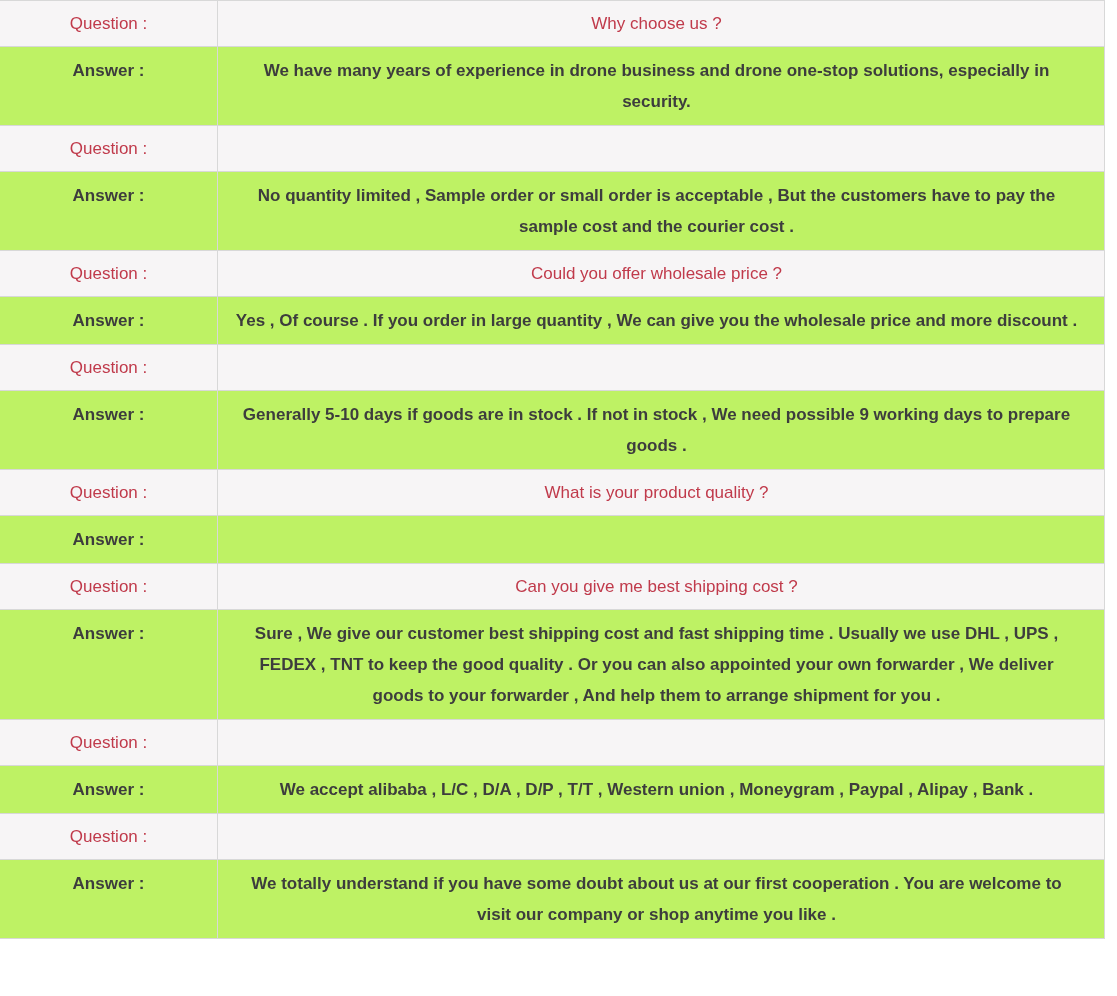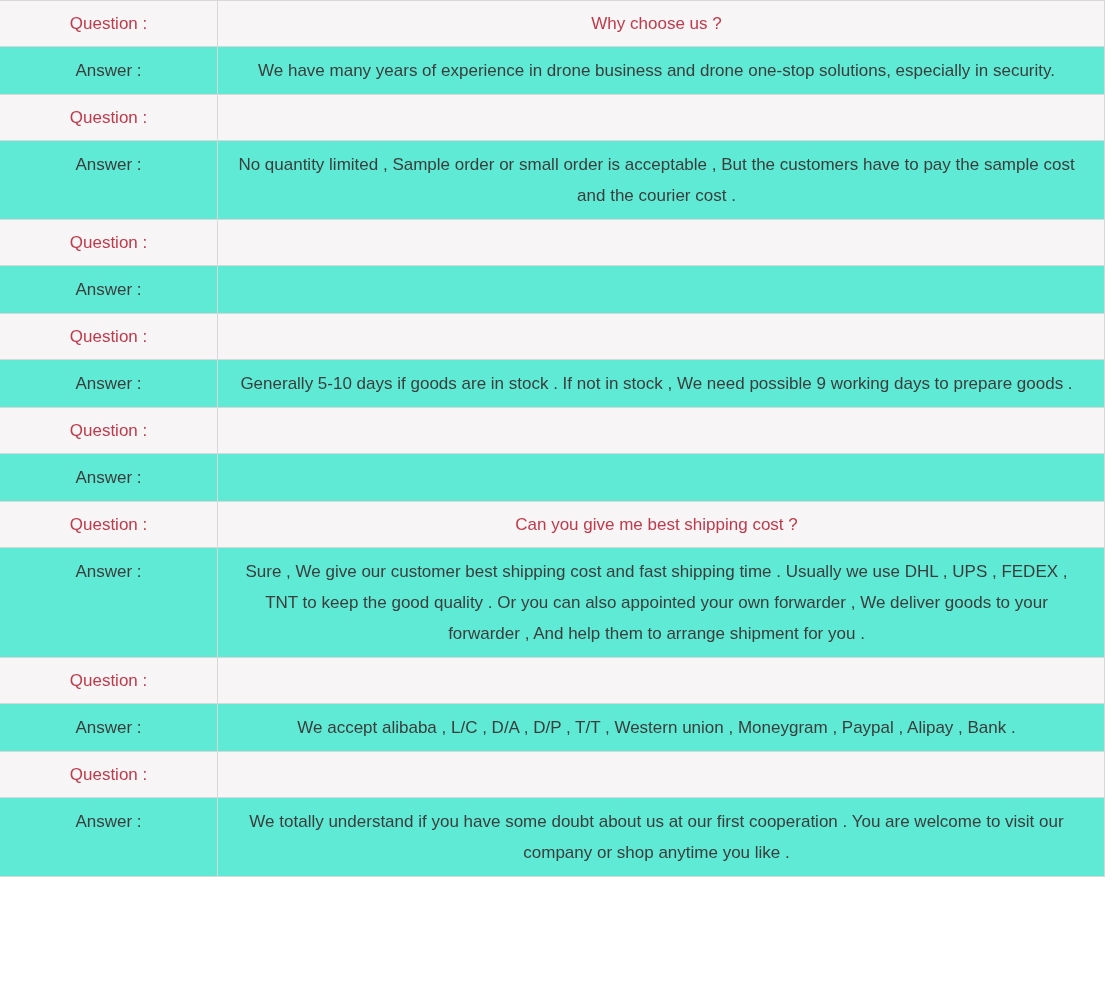--- a/index.html
+++ b/index.html
@@ -42,21 +42,22 @@
     padding: 7px 24px 7px 15px;
     text-align: center;
   }
   .q-row {
     background: var(--q-bg);
   }
   .q-row .cell {
     color: var(--q-red);
   }
   .a-row {
-    background: #5eead4;
+    background: #bef264;
+    font-weight: bold;
   }
   .a-row .cell {
     color: var(--a-text);
     padding-top: 8px;
     padding-bottom: 8px;
   }
 </style>
 </head>
 <body>
 
@@ -74,35 +75,38 @@
   <div class="row q-row">
     <div class="cell label-cell">Question :</div>
   </div>
   <div class="row a-row">
     <div class="cell label-cell">Answer :</div>
     <div class="cell text-cell">No quantity limited , Sample order or small order is acceptable , But the customers have to pay the sample cost and the courier cost .</div>
   </div>
 
   <div class="row q-row">
     <div class="cell label-cell">Question :</div>
+    <div class="cell text-cell">Could you offer wholesale price ?</div>
   </div>
   <div class="row a-row">
     <div class="cell label-cell">Answer :</div>
+    <div class="cell text-cell">Yes , Of course . If you order in large quantity , We can give you the wholesale price and more discount .</div>
   </div>
 
   <div class="row q-row">
     <div class="cell label-cell">Question :</div>
   </div>
   <div class="row a-row">
     <div class="cell label-cell">Answer :</div>
     <div class="cell text-cell">Generally 5-10 days if goods are in stock . If not in stock , We need possible 9 working days to prepare goods .</div>
   </div>
 
   <div class="row q-row">
     <div class="cell label-cell">Question :</div>
+    <div class="cell text-cell">What is your product quality ?</div>
   </div>
   <div class="row a-row">
     <div class="cell label-cell">Answer :</div>
   </div>
 
   <div class="row q-row">
     <div class="cell label-cell">Question :</div>
     <div class="cell text-cell">Can you give me best shipping cost ?</div>
   </div>
   <div class="row a-row">

